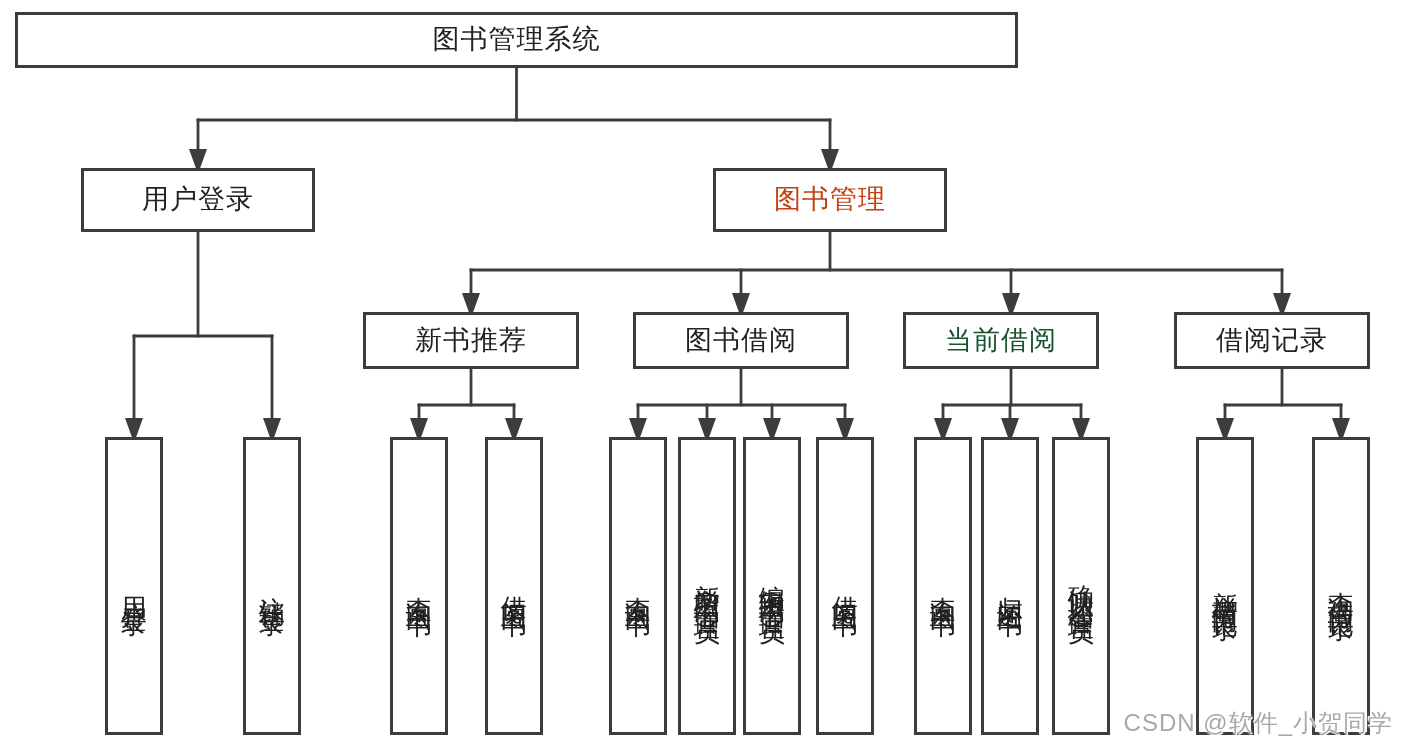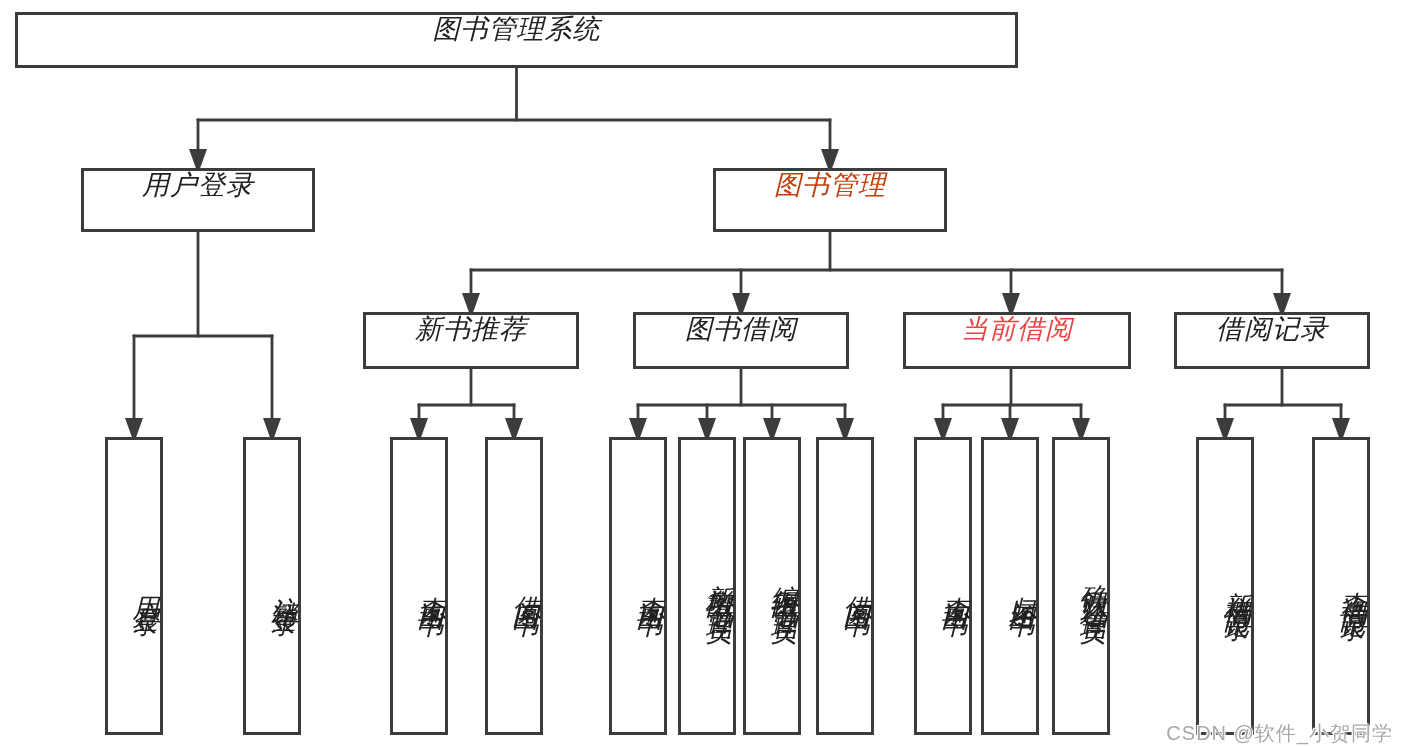--- a/index.html
+++ b/index.html
@@ -11,40 +11,40 @@
     overflow:hidden;
   }
   #connector-layer{position:absolute;left:0;top:0;z-index:1;}
   #node-layer{position:absolute;left:0;top:0;width:100%;height:100%;z-index:2;}
   .node{
     position:absolute;
     box-sizing:border-box;
     border:3px solid #3c3c3c;
     background:#ffffff;
     display:flex;
+    align-items:center;
     justify-content:center;
     color:#212121;
     font-size:27px;
     letter-spacing:1px;
     line-height:1.1;
     white-space:nowrap;
-    font-style:italic;
   }
   .node.v{
     writing-mode:vertical-rl;
     font-size:26px;
     letter-spacing:5px;
     white-space:normal;
   }
   .watermark{
     position:absolute;
     right:12px;
-    bottom:0;
+    bottom:8px;
     z-index:5;
-    font-size:20px;
+    font-size:24px;
     color:#a8a8a8;
     letter-spacing:1px;
     text-shadow:0 0 2px #ffffff,0 0 3px #ffffff,1px 1px 0 #ffffff,-1px -1px 0 #ffffff;
   }
 </style>
 </head>
 <body>
 
 <div class="canvas">
   <svg id="connector-layer" width="1405" height="747">
@@ -110,21 +110,21 @@
       </div>
       <div class="node" style="left: 713px; top: 168px; width: 234px; height: 64px; border-color: rgb(60, 60, 60); background: rgb(255, 255, 255); color: #c2410c;">
         <span>图书管理</span>
       </div>
       <div class="node" style="left: 363px; top: 312px; width: 216px; height: 57px; border-color: rgb(60, 60, 60); background: rgb(255, 255, 255); color: rgb(33, 33, 33);">
         <span>新书推荐</span>
       </div>
       <div class="node" style="left: 633px; top: 312px; width: 216px; height: 57px; border-color: rgb(60, 60, 60); background: rgb(255, 255, 255); color: rgb(33, 33, 33);">
         <span>图书借阅</span>
       </div>
-      <div class="node" style="left: 903px; top: 312px; width: 228px; height: 57px; border-color: rgb(60, 60, 60); background: rgb(255, 255, 255); color: #ef4444;">
+      <div class="node" style="left: 903px; top: 312px; width: 196px; height: 57px; border-color: rgb(60, 60, 60); background: rgb(255, 255, 255); color: #14532d;">
         <span>当前借阅</span>
       </div>
       <div class="node" style="left: 1174px; top: 312px; width: 196px; height: 57px; border-color: rgb(60, 60, 60); background: rgb(255, 255, 255); color: rgb(33, 33, 33);">
         <span>借阅记录</span>
       </div>
       <div class="node v" style="left: 105px; top: 437px; width: 58px; height: 298px; border-color: rgb(60, 60, 60); background: rgb(255, 255, 255); color: rgb(33, 33, 33);">
         <span>用户登录</span>
       </div>
       <div class="node v" style="left: 243px; top: 437px; width: 58px; height: 298px; border-color: rgb(60, 60, 60); background: rgb(255, 255, 255); color: rgb(33, 33, 33);">
         <span>注销登录</span>

